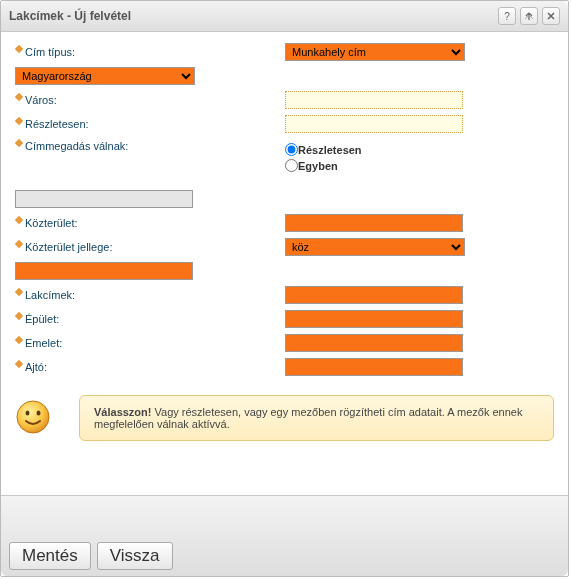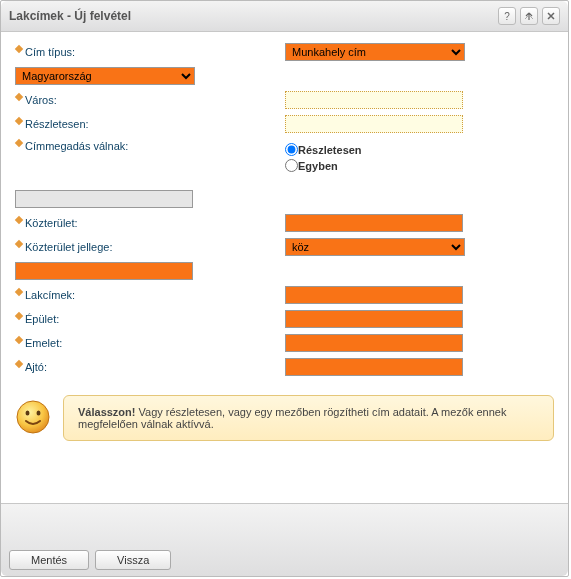--- a/index.html
+++ b/index.html
@@ -103,21 +103,21 @@
     .radio-line {
       display:flex;
       align-items:center;
       margin: 3px 0;
       font-weight: bold;
       color: #333;
     }
     .radio-line input[type=radio]{ margin:0; }
     .hint {
       display:flex;
-      gap: 12px;
+      gap: 28px;
       margin-top: 18px;
     }
     .smiley {
       width: 36px; height:36px;
       flex-shrink:0;
       margin-top: 4px;
     }
     .bubble {
       border: 1px solid #e5c77a;
       background: linear-gradient(#fff7dd,#ffedbf);
@@ -132,22 +132,22 @@
       background: linear-gradient(#f3f3f3,#dededf);
       padding: 6px 8px;
       display:flex;
       gap: 6px;
       border-radius: 0 0 6px 6px;
     }
     .btn {
       border:1px solid #aaa;
       background: linear-gradient(#ffffff,#e6e6e6);
       border-radius: 3px;
-      padding: 3px 21px;
-      font-size: 11px;
+      padding: 3px 12px;
+      font-size: 17px;
       color:#333;
       cursor:pointer;
       margin-top:40px;
     }
   </style>
 </head>
 <body>
 
 <div class="window">
   <div class="titlebar">

